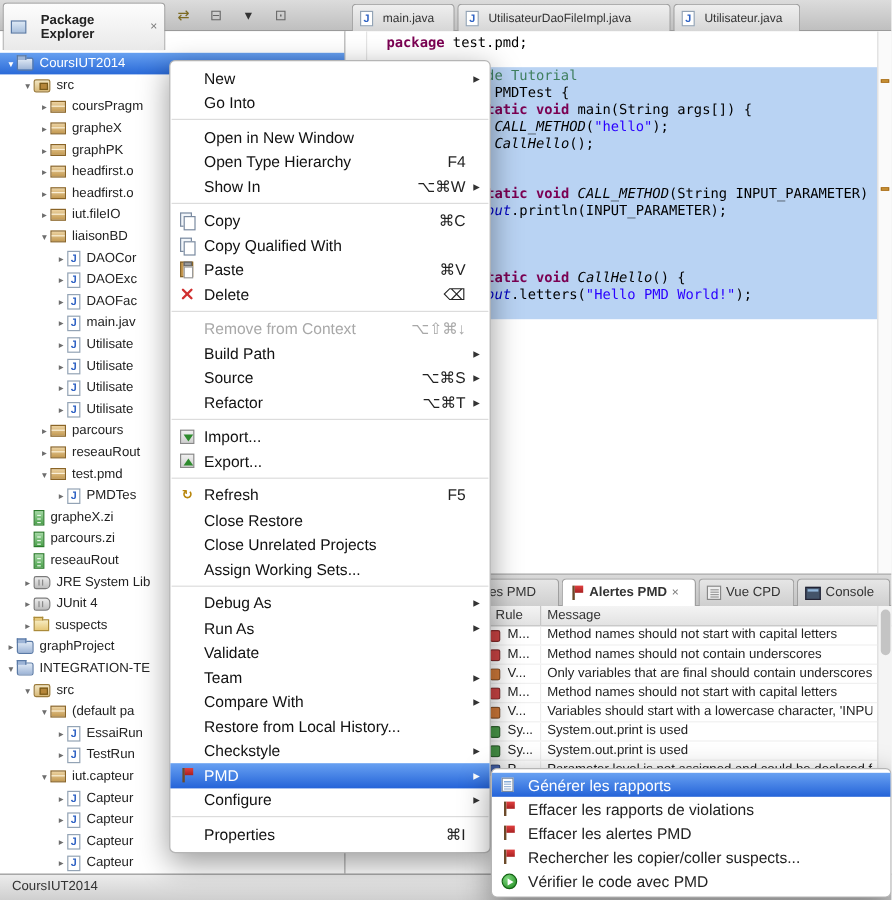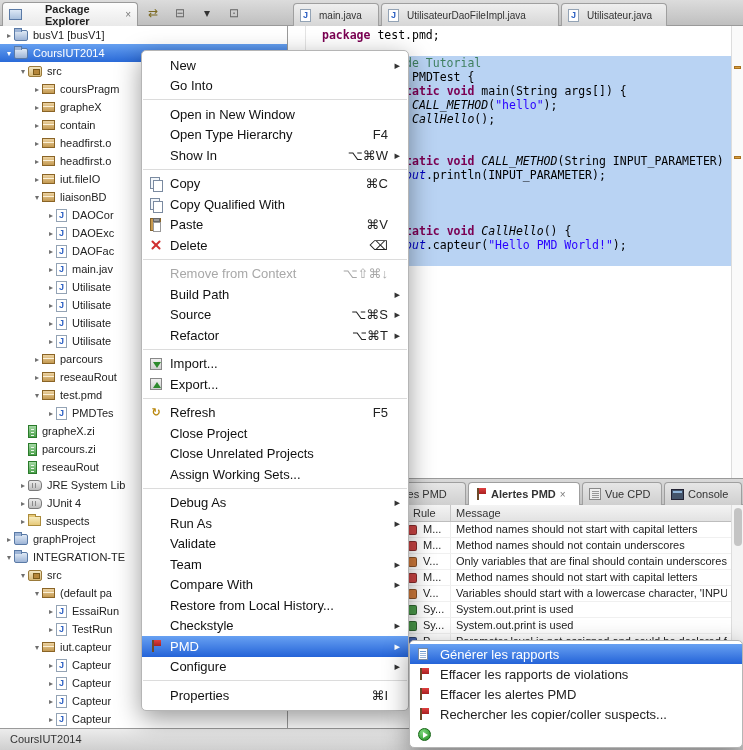--- a/index.html
+++ b/index.html
@@ -1,21 +1,21 @@
 <!DOCTYPE html>
 <html><head>
 <meta charset="utf-8">
 <style>
   *{margin:0;padding:0;box-sizing:border-box}
   html,body{background:#fff}
   #root{position:relative;width:743px;height:750px;background:#e2e2e2;font-family:"Liberation Sans",sans-serif;font-size:12px;color:#222;overflow:hidden}
 
   
   .topstrip{position:absolute;left:0;top:0;width:743px;height:26px;background:linear-gradient(#dcdcdc,#bfbfbf);border-bottom:1px solid #9a9a9a}
-  .view-tab{position:absolute;left:2px;top:2px;width:136px;height:24px;background:linear-gradient(#fdfdfd,#e9e9e9);border:1px solid #9a9a9a;border-bottom:none;border-radius:4px 4px 0 0;display:flex;align-items:center;padding:0 6px;font-weight:bold;font-size:11px;gap:19px;z-index:2}
+  .view-tab{position:absolute;left:2px;top:2px;width:136px;height:40px;background:linear-gradient(#fdfdfd,#e9e9e9);border:1px solid #9a9a9a;border-bottom:none;border-radius:4px 4px 0 0;display:flex;align-items:center;padding:0 6px;font-weight:bold;font-size:11px;gap:8px;z-index:2}
   .view-tab .closex{margin-left:2px;color:#777;font-size:10px;font-weight:normal}
   .pe-toolbar{position:absolute;left:144px;top:4px;display:flex;gap:9px;z-index:2}
   .tbi{width:18px;height:18px;display:inline-flex;align-items:center;justify-content:center;font-size:12px;color:#7c6a22;border-radius:3px}
   .tbi:nth-child(2){color:#666}.tbi:nth-child(3){color:#333}.tbi:nth-child(4){color:#666}
 
   .editor-tabs{position:absolute;left:289px;top:0;width:454px;height:26px}
   .etab{position:absolute;top:3px;height:23px;background:linear-gradient(#efefef,#d6d6d6);border:1px solid #9f9f9f;border-bottom:none;border-radius:4px 4px 0 0;display:flex;align-items:center;gap:4px;padding:0 6px;font-size:10px;color:#333;white-space:nowrap;overflow:hidden}
 
   
   .pe-tree{position:absolute;left:0;top:26px;width:288px;height:702px;background:#fff;border-right:1px solid #9a9a9a;overflow:hidden}
@@ -178,21 +178,21 @@
         <span class="t-label">coursPragm</span>
       </div>
       <div class="trow" style="top: 72px;">
         <span class="t-arrow" style="margin-left: 32px;">▸</span>
         <span class="ti ic-pkg"></span>
         <span class="t-label">grapheX</span>
       </div>
       <div class="trow" style="top: 90px;">
         <span class="t-arrow" style="margin-left: 32px;">▸</span>
         <span class="ti ic-pkg"></span>
-        <span class="t-label">contain</span>
+        <span class="t-label">graphPK</span>
       </div>
       <div class="trow" style="top: 108px;">
         <span class="t-arrow" style="margin-left: 32px;">▸</span>
         <span class="ti ic-pkg"></span>
         <span class="t-label">headfirst.o</span>
       </div>
       <div class="trow" style="top: 126px;">
         <span class="t-arrow" style="margin-left: 32px;">▸</span>
         <span class="ti ic-pkg"></span>
         <span class="t-label">headfirst.o</span>
@@ -366,21 +366,21 @@
         <div class="cline" style="top: 72px;"><span class="pl">             </span><span class="sm">CALL_METHOD</span><span class="pl">(</span><span class="st">"hello"</span><span class="pl">);</span></div>
         <div class="cline" style="top: 86px;"><span class="pl">             </span><span class="sm">CallHello</span><span class="pl">();</span></div>
         <div class="cline" style="top: 100px;"><span class="pl">    }</span></div>
         <div class="cline" style="top: 114px;"></div>
         <div class="cline" style="top: 128px;"><span class="pl">    </span><span class="kw">public</span><span class="pl"> </span><span class="kw">static</span><span class="pl"> </span><span class="kw">void</span><span class="pl"> </span><span class="sm">CALL_METHOD</span><span class="pl">(String INPUT_PARAMETER) {</span></div>
         <div class="cline" style="top: 142px;"><span class="pl">     System.</span><span class="fl">out</span><span class="pl">.println(INPUT_PARAMETER);</span></div>
         <div class="cline" style="top: 156px;"><span class="pl">    }</span></div>
         <div class="cline" style="top: 170px;"></div>
         <div class="cline" style="top: 184px;"></div>
         <div class="cline" style="top: 198px;"><span class="pl">    </span><span class="kw">public</span><span class="pl"> </span><span class="kw">static</span><span class="pl"> </span><span class="kw">void</span><span class="pl"> </span><span class="sm">CallHello</span><span class="pl">() {</span></div>
-        <div class="cline" style="top: 212px;"><span class="pl">     System.</span><span class="fl">out</span><span class="pl">.capteur(</span><span class="st">"Hello PMD World!"</span><span class="pl">);</span></div>
+        <div class="cline" style="top: 212px;"><span class="pl">     System.</span><span class="fl">out</span><span class="pl">.letters(</span><span class="st">"Hello PMD World!"</span><span class="pl">);</span></div>
         <div class="cline" style="top: 226px;"><span class="pl">    }</span></div>
         <div class="cline" style="top: 240px;"><span class="pl">}</span></div>
       </div>
     <div class="overview">
       <div class="ovm" style="top:40px"></div>
       <div class="ovm" style="top:130px"></div>
     </div>
   </div>
 
   <div class="bp">
@@ -578,21 +578,21 @@
       <div class="mi">
         <span class="mic">
           <span class="ic-refresh"></span>
         </span>
         <span class="mlbl">Refresh</span>
         <span class="msc">F5</span>
         <span class="msub"></span>
       </div>
       <div class="mi">
         <span class="mic"></span>
-        <span class="mlbl">Close Project</span>
+        <span class="mlbl">Close Restore</span>
         <span class="msc"></span>
         <span class="msub"></span>
       </div>
       <div class="mi">
         <span class="mic"></span>
         <span class="mlbl">Close Unrelated Projects</span>
         <span class="msc"></span>
         <span class="msub"></span>
       </div>
       <div class="mi">
@@ -688,16 +688,17 @@
       <div class="smi">
         <span class="mic">
           <span class="ic-flag"></span>
         </span>
         <span class="mlbl">Rechercher les copier/coller suspects...</span>
       </div>
       <div class="smi">
         <span class="mic">
           <span class="ic-run"></span>
         </span>
+        <span class="mlbl">Vérifier le code avec PMD</span>
       </div>
     </div>
 
 </div>
 
 </body></html>

